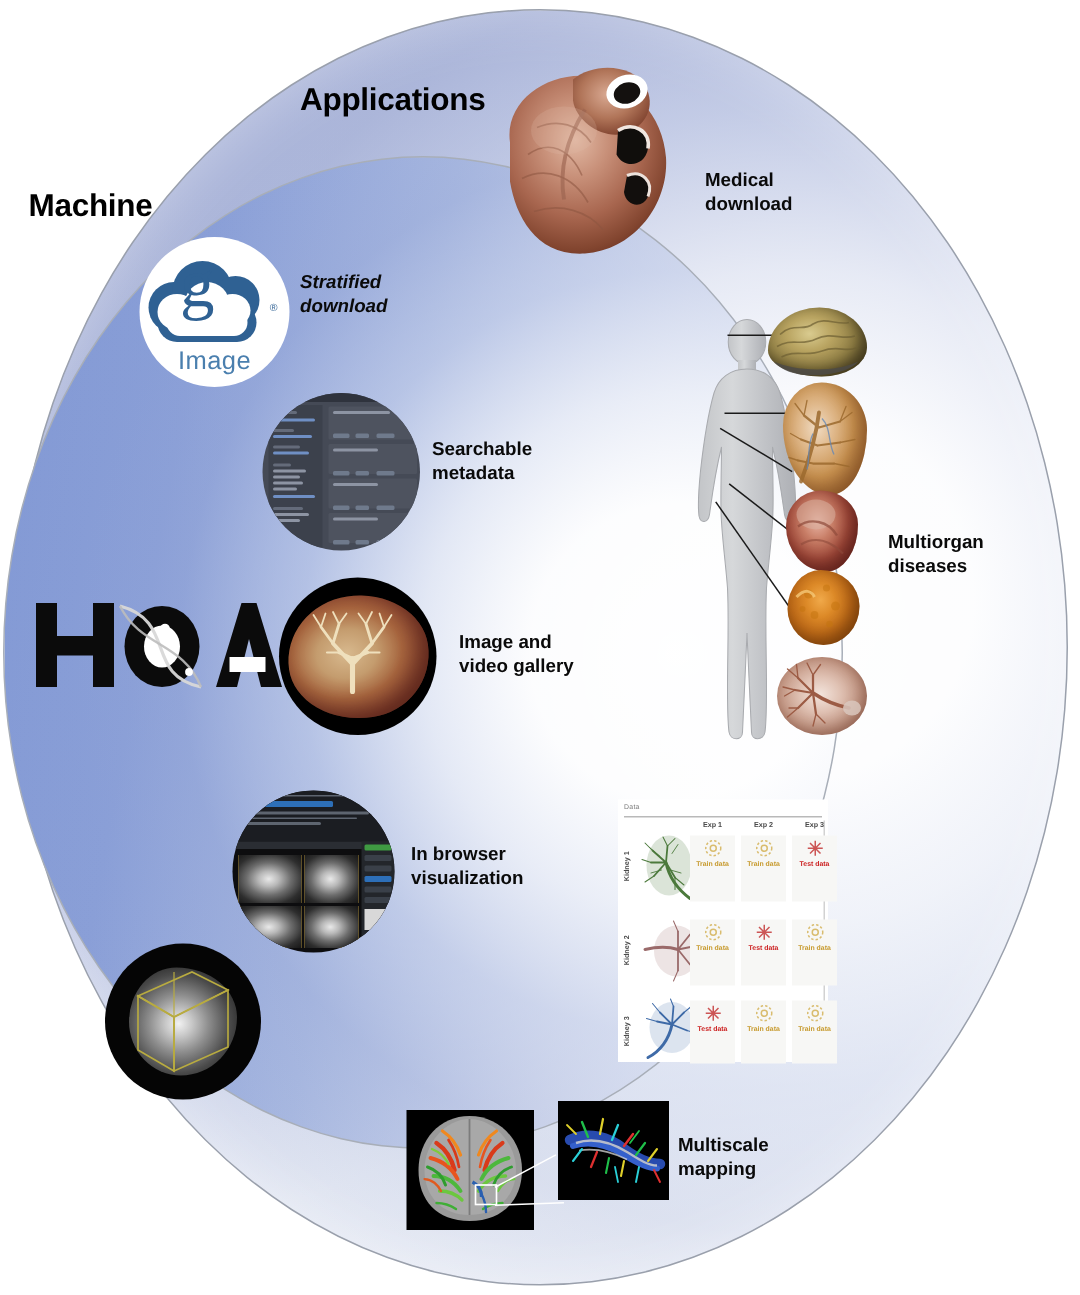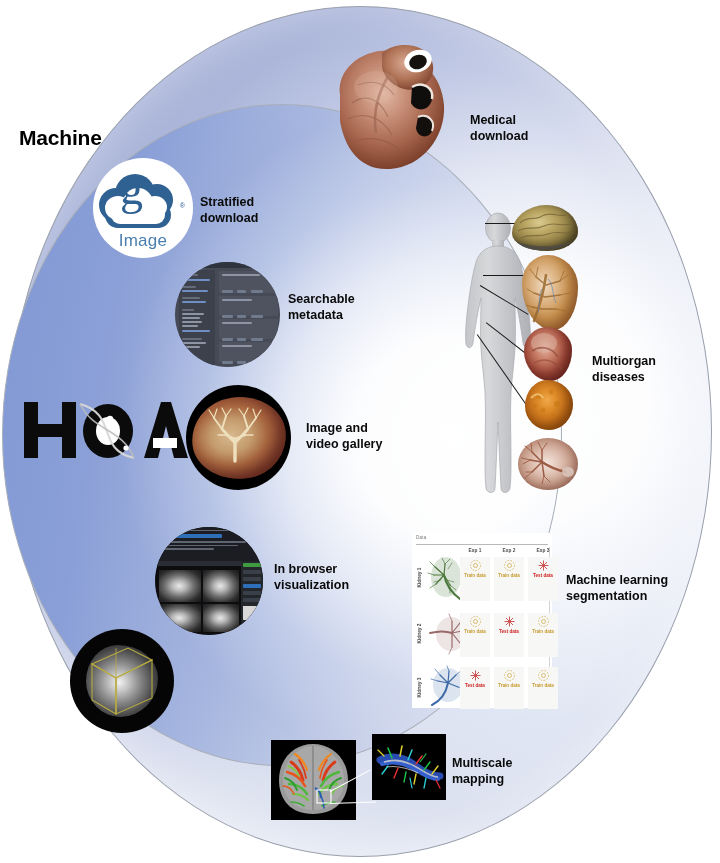--- a/index.html
+++ b/index.html
@@ -272,37 +272,38 @@
 </style>
 </head>
 <body>
 
 <div id="figure">
 
   <div class="ellipse" id="outer-ellipse"></div>
 
   <div class="ellipse" id="inner-ellipse"></div>
 
+  <div class="section-title" id="title-applications">Applications</div>
   <div class="section-title" id="title-features">Machine</div>
 
   <div class="circle-media" id="globus-logo">
 
     <div class="globus-cloud gc-b" style="left:6px;  top:30px; width:34px; height:34px;"></div>
     <div class="globus-cloud gc-b" style="left:22px; top:16px; width:40px; height:40px;"></div>
     <div class="globus-cloud gc-b" style="left:48px; top:26px; width:32px; height:32px;"></div>
     <div class="globus-cloud gc-b" style="left:12px; top:44px; width:66px; height:26px; border-radius:14px;"></div>
     <div class="globus-cloud gc-w" style="left:12px; top:38px; width:26px; height:24px;"></div>
     <div class="globus-cloud gc-w" style="left:30px; top:30px; width:30px; height:30px;"></div>
     <div class="globus-cloud gc-w" style="left:50px; top:38px; width:24px; height:22px;"></div>
     <div class="globus-cloud gc-w" style="left:18px; top:48px; width:54px; height:18px; border-radius:10px;"></div>
     <div id="globus-g">g</div>
     <div id="globus-reg">®</div>
     <div id="globus-word">Image</div>
   </div>
-  <div class="callout" style="left:200px; top:194px;">Stratified
+  <div class="callout" style="left:200px; top:180px;font-style:italic;">Stratified
 download</div>
 
   <div class="circle-media" id="metadata-shot">
     <div class="md-topbar"></div>
     <div class="md-side">
       <div class="md-line dim" style="margin:4px 3px 3px; width:16px;"></div>
       <div class="md-line accent" style="margin:2px 3px; width:28px;"></div>
       <div class="md-line dim" style="margin:5px 3px 2px; width:14px;"></div>
       <div class="md-line accent" style="margin:2px 3px; width:26px;"></div>
       <div class="md-line dim" style="margin:5px 3px 2px; width:18px;"></div>
@@ -729,22 +730,20 @@
         <svg width="13" height="13" viewBox="0 0 13 13">
             <g stroke="#d9bc6e" stroke-width="1" fill="none">
           <circle cx="6.5" cy="6.5" r="5" stroke-dasharray="1.6 1.4"></circle>
               <circle cx="6.5" cy="6.5" r="2"></circle>
             </g>
           </svg>
       </span>
       <span class="ml-cell-text ml-train">Train data</span>
     </div>
   </div>
-  <div class="callout" style="left:566px; top:572px;">Machine learning
-segmentation</div>
 
   <div id="multiscale-wrap">
     <div id="ms-brain">
       <svg width="85" height="80" viewBox="0 0 85 80">
 
         <path d="M42 4 C 22 4, 8 20, 8 40 C 8 60, 20 74, 42 74
                  C 64 74, 77 60, 77 40 C 77 20, 62 4, 42 4 Z" fill="#9a9a9a"></path>
         <path d="M42 6 C 26 6, 12 22, 12 40 C 12 58, 24 70, 42 70
                  C 60 70, 73 58, 73 40 C 73 22, 58 6, 42 6 Z" fill="#a8a8a8"></path>
 

